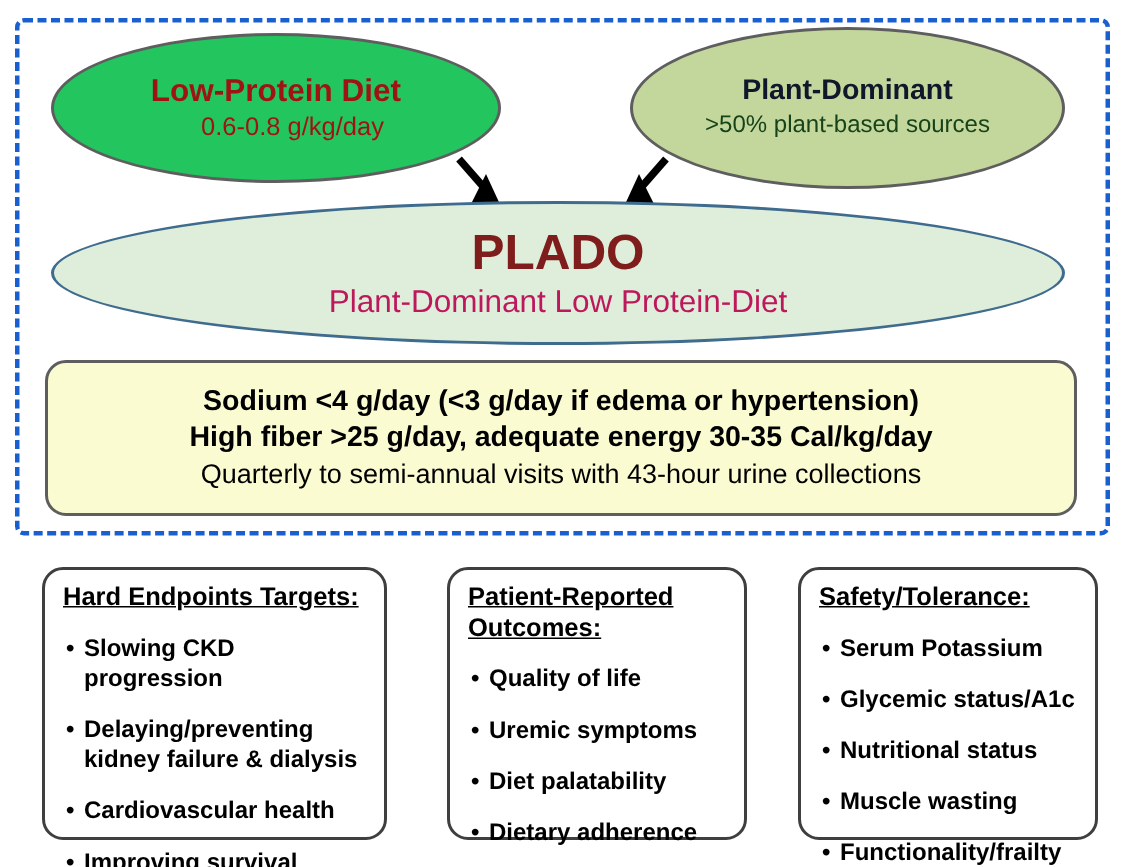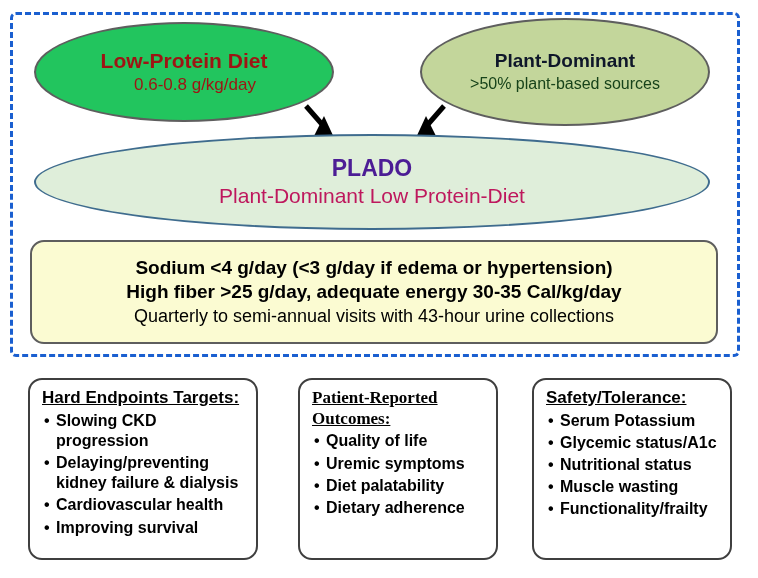--- a/index.html
+++ b/index.html
@@ -92,23 +92,23 @@
 
   #ellipse-plado {
     left: 34px;
     top: 134px;
     width: 676px;
     height: 96px;
     background: #dfeeda;
     border: 2px solid #3f6c8e;
   }
   #ellipse-plado .title {
-    font-size: 23px;
-    font-weight: bold;
-    color: #4c1d95;
+    font-size: 33px;
+    font-weight: bold;
+    color: #7f1d1d;
     line-height: 1.1;
     text-align: center;
   }
   #ellipse-plado .sub {
     font-size: 21px;
     color: #be185d;
     line-height: 1.2;
     margin-top: 2px;
   }
 
@@ -161,34 +161,33 @@
 
   .panel-heading {
     font-size: 17px;
     font-weight: bold;
     text-decoration: underline;
     line-height: 1.22;
     margin-bottom: 2px;
   }
   .panel-heading .cont {
     display: block;
-    font-family: Liberation Serif, serif;
   }
   .panel-list {
     list-style: none;
     margin: 0;
     padding: 0;
   }
   .panel-list li {
     font-size: 16px;
     font-weight: bold;
     line-height: 1.26;
     padding-left: 14px;
     position: relative;
-    margin-top: 2px;
+    margin-top: 14px;
   }
   .panel-list li::before {
     content: "\2022";
     position: absolute;
     left: 2px;
     top: 0;
   }
 </style>
 </head>
 <body>

